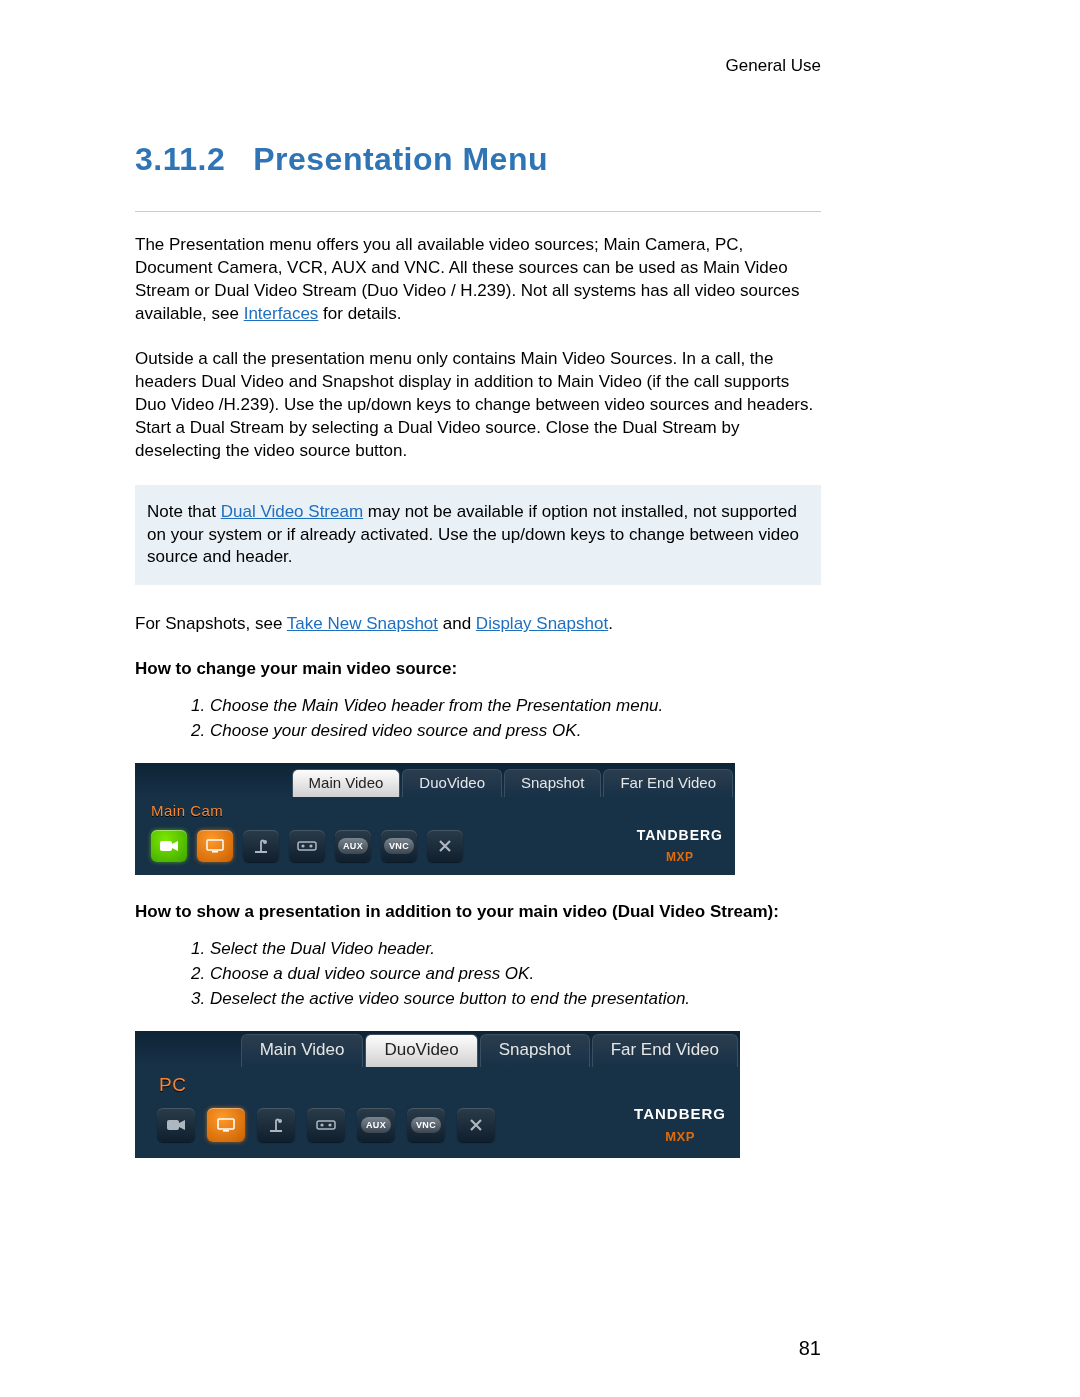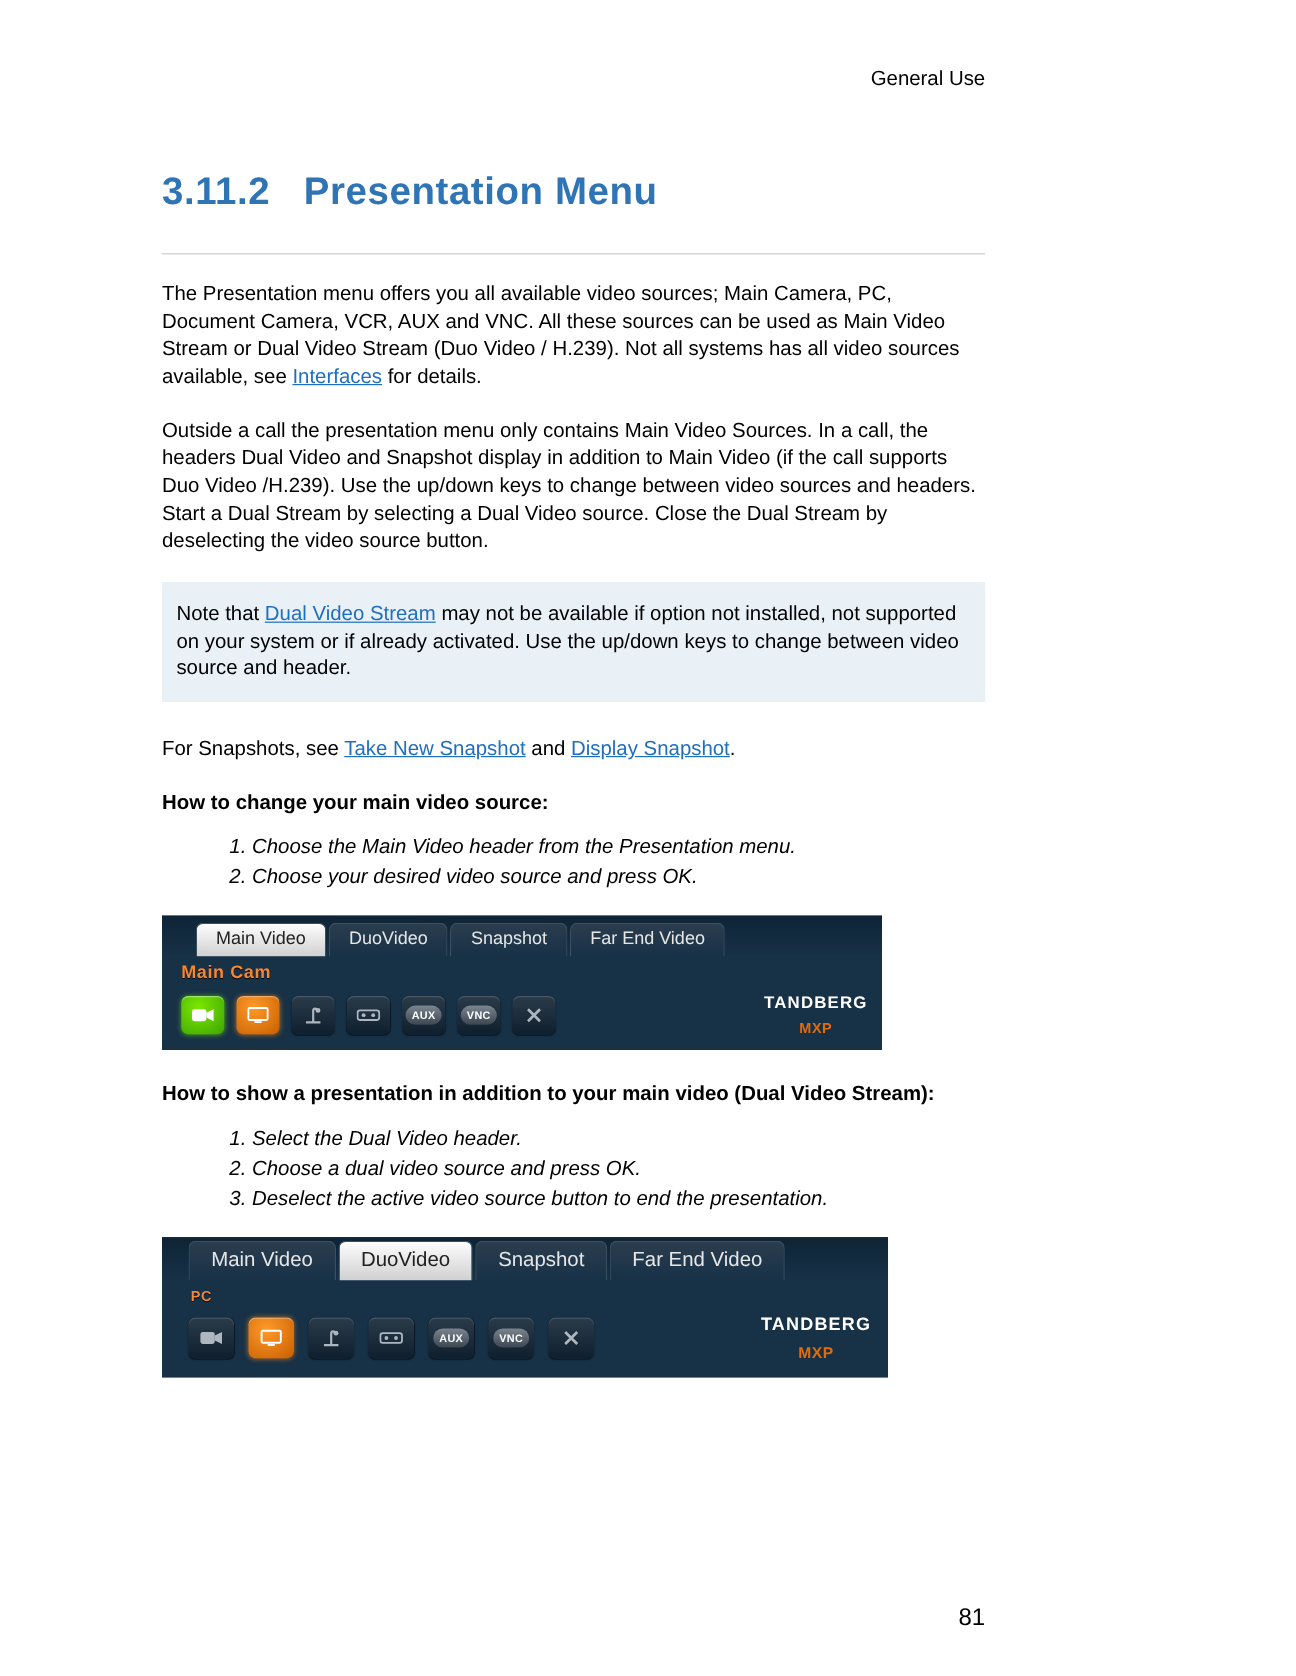--- a/index.html
+++ b/index.html
@@ -65,20 +65,21 @@
       font-family: Arial, sans-serif;
       color: #fff;
       position: relative;
     }
     .tabs {
       display: flex;
       align-items: flex-end;
       padding: 4px 0 0 28px;
       height: 30px;
       background: linear-gradient(#0e2436, #173147);
+      justify-content: flex-end;
     }
     .tab {
       padding: 3px 16px 4px 16px;
       font-size: 15px;
       border-top-left-radius: 6px;
       border-top-right-radius: 6px;
       color: #e6e6e6;
       margin-right: 2px;
       background: linear-gradient(#2b3d4e, #173147);
       border: 1px solid #3a4f60;
@@ -87,21 +88,21 @@
     }
     .tab.active {
       background: linear-gradient(#fdfdfd, #d0d0d0);
       color: #222;
       font-weight: normal;
     }
     .label-row {
       padding: 4px 0 3px 16px;
       font-size: 15px;
       color: #F58634;
-      font-weight: bold;
+      font-weight: normal;
       letter-spacing: 0.5px;
       text-shadow: 0 1px 0 #000;
     }
     .icon-row {
       display: flex;
       align-items: center;
       padding: 2px 12px 10px 16px;
     }
     .ibtn {
       width: 36px;
@@ -147,21 +148,21 @@
       letter-spacing: 1px;
     }
     .brand .mxp {
       font-weight: 900;
       font-size: 12px;
       color: #E36C09;
       letter-spacing: 0.5px;
     }
     .big .tabs { padding-left: 22px; height: 32px; }
     .big .tab { font-size: 17px; padding: 4px 18px 5px 18px; }
-    .big .label-row { font-size: 12px; padding: 5px 0 4px 24px; }
+    .big .label-row { font-size: 19px; padding: 5px 0 4px 24px; }
     .big .ibtn { width: 38px; height: 34px; margin-right: 12px; }
     .big .icon-row { padding: 2px 14px 12px 22px; }
     .big .brand .tb { font-size: 15px; }
     .big .brand .mxp { font-size: 13px; }
     .big { width: 605px; }
   </style>
 </head>
 <body>
 
 <div class="page">

